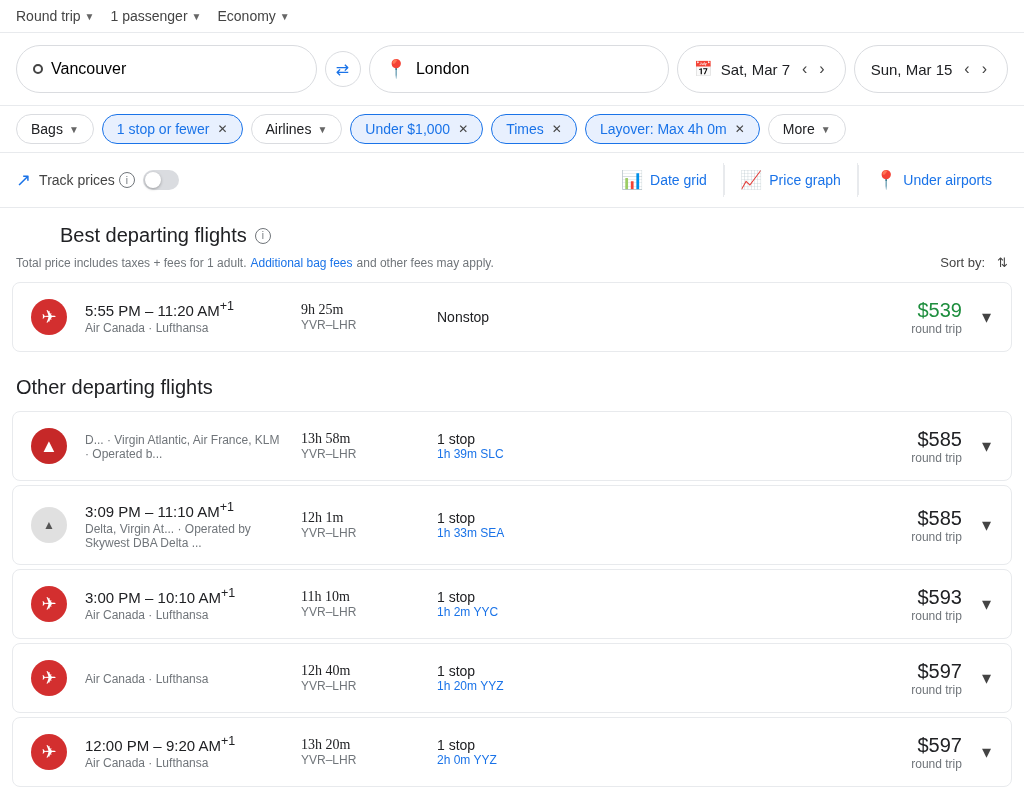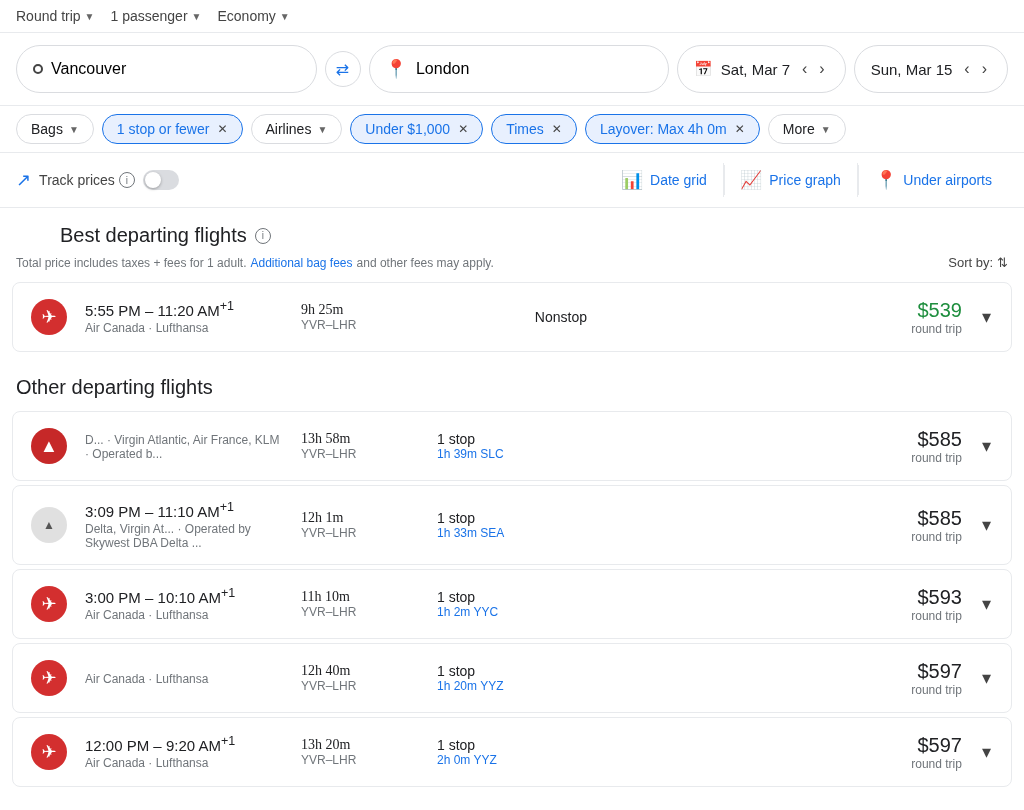--- a/index.html
+++ b/index.html
@@ -37,42 +37,42 @@
     .track-right { display: flex; align-items: center; gap: 0; }
     .track-action { display: flex; align-items: center; gap: 6px; padding: 6px 16px; cursor: pointer; font-size: 14px; color: #1a73e8; border-right: 1px solid #e8eaed; }
     .track-action:last-child { border-right: none; }
     .track-action .icon { font-size: 18px; }
 
     
     .section-header { padding: 16px 16px 4px; margin-left: 44px; }
     .section-header h2 { font-size: 20px; font-weight: 500; display: flex; align-items: center; gap: 8px; }
     .section-subtext { font-size: 12px; color: #70757a; padding: 4px 16px 8px; display: flex; align-items: center; gap: 4px; }
     .section-subtext a { color: #1a73e8; text-decoration: none; }
-    .sort-label { font-size: 13px; color: #444; display: flex; align-items: center; gap: 4px; cursor: pointer; }
+    .sort-label { font-size: 13px; color: #444; display: flex; align-items: center; gap: 12px; cursor: pointer; }
 
     
     .flight-card { display: flex; align-items: center; padding: 14px 16px; border: 1px solid #e8eaed; border-radius: 8px; margin: 4px 12px; gap: 16px; cursor: pointer; background: white; }
     .best-flight-card { display: flex; align-items: center; padding: 14px 16px; border: 1px solid #e8eaed; border-radius: 8px; margin: 4px 12px; gap: 16px; cursor: pointer; background: white; }
 
     .airline-logo { width: 40px; height: 40px; flex-shrink: 0; display: flex; align-items: center; justify-content: center; }
     .logo-circle { width: 36px; height: 36px; border-radius: 50%; display: flex; align-items: center; justify-content: center; font-size: 18px; }
     .logo-ac { background: #d32f2f; color: white; }
     .logo-delta { background: #c62828; color: white; }
     .logo-delta-gray { background: #e0e0e0; color: #555; font-size: 12px; font-weight: bold; }
 
     .flight-times { flex: 0 0 200px; }
     .flight-time-main { font-size: 15px; font-weight: 500; }
     .flight-carrier { font-size: 12px; color: #70757a; margin-top: 2px; }
     .flight-duration { flex: 0 0 120px; }
     .duration-main { font-size: 14px; font-weight: 500; font-family: Liberation Serif, serif; }
     .duration-route { font-size: 12px; color: #70757a; }
     .flight-stops { flex: 0 0 150px; }
     .stops-main { font-size: 14px; font-weight: 500; }
     .stops-detail { font-size: 12px; color: #1a73e8; }
-    .nonstop { color: #202124; text-align: right; }
+    .nonstop { color: #202124; }
     .flight-price { flex: 1; text-align: right; }
     .price-main { font-size: 20px; font-weight: 500; color: #1e8e3e; }
     .price-main.black { color: #202124; }
     .price-sub { font-size: 12px; color: #70757a; }
     .expand-btn { background: none; border: none; cursor: pointer; font-size: 18px; color: #444; padding: 4px; flex-shrink: 0; }
 
     .other-section { margin-top: 16px; padding: 0 0 8px; }
     .other-section h2 { font-size: 20px; font-weight: 500; padding: 8px 16px; }
 
     .info-icon { display: inline-flex; align-items: center; justify-content: center; width: 16px; height: 16px; border-radius: 50%; border: 1px solid #70757a; color: #70757a; font-size: 10px; cursor: pointer; }

